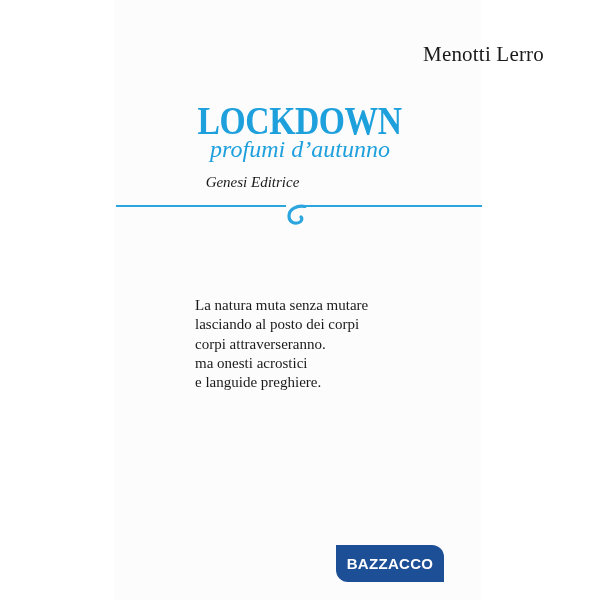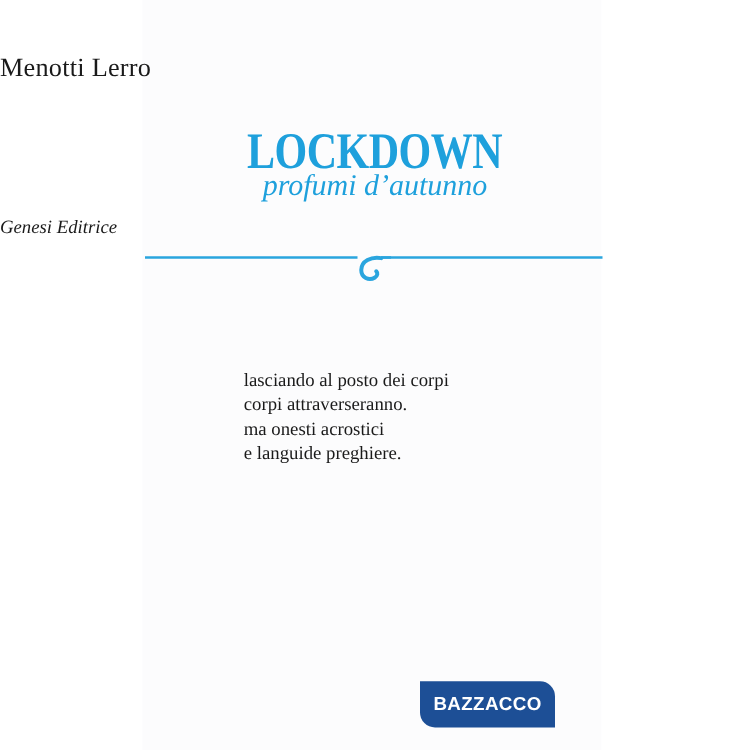--- a/index.html
+++ b/index.html
@@ -13,21 +13,21 @@
     .cover {
       position: absolute;
       left: 114px; top: 0;
       width: 367px; height: 600px;
       background: #fcfcfd;
     }
     .author {
       position: absolute;
       left: 0; width: 544px;
       top: 42px;
-      text-align: left;
+      text-align: right;
       font-size: 21px;
       color: #1a1a1a;
       letter-spacing: 0.2px;
     }
     .title {
       position: absolute;
       left: 0; width: 600px;
       top: 96px;
       text-align: center;
       font-size: 41px;
@@ -43,21 +43,21 @@
       top: 136px;
       text-align: center;
       font-size: 24px;
       font-style: italic;
       color: #1ea0dc;
     }
     .publisher {
       position: absolute;
       left: 0; width: 505px;
       top: 174px;
-      text-align: left;
+      text-align: center;
       font-size: 15px;
       font-style: italic;
       color: #1a1a1a;
     }
     .rule {
       position: absolute;
       top: 205px;
       height: 2px;
       background: #2aa5de;
     }
@@ -104,19 +104,20 @@
 <div class="publisher">Genesi Editrice</div>
 
 <div class="rule rule-left"></div>
 <div class="rule rule-right"></div>
 <svg class="swirl" viewBox="0 0 30 28">
   <path d="M22 6.5 C 14 5, 6 9, 6 16 C 6 22, 12 25, 17 22 C 19 20.5, 19.5 18.5, 18 17" fill="none" stroke="#2aa5de" stroke-width="3.2" stroke-linecap="round"></path>
   <path d="M22 6 L 30 6" stroke="#2aa5de" stroke-width="2" fill="none"></path>
 </svg>
 
 <div class="poem">
+  <div>La natura muta senza mutare</div>
   <div>lasciando al posto dei corpi</div>
   <div>corpi attraverseranno.</div>
   <div>ma onesti acrostici</div>
   <div>e languide preghiere.</div>
 </div>
 
 <div class="badge">BAZZACCO</div>
 
 </body></html>

